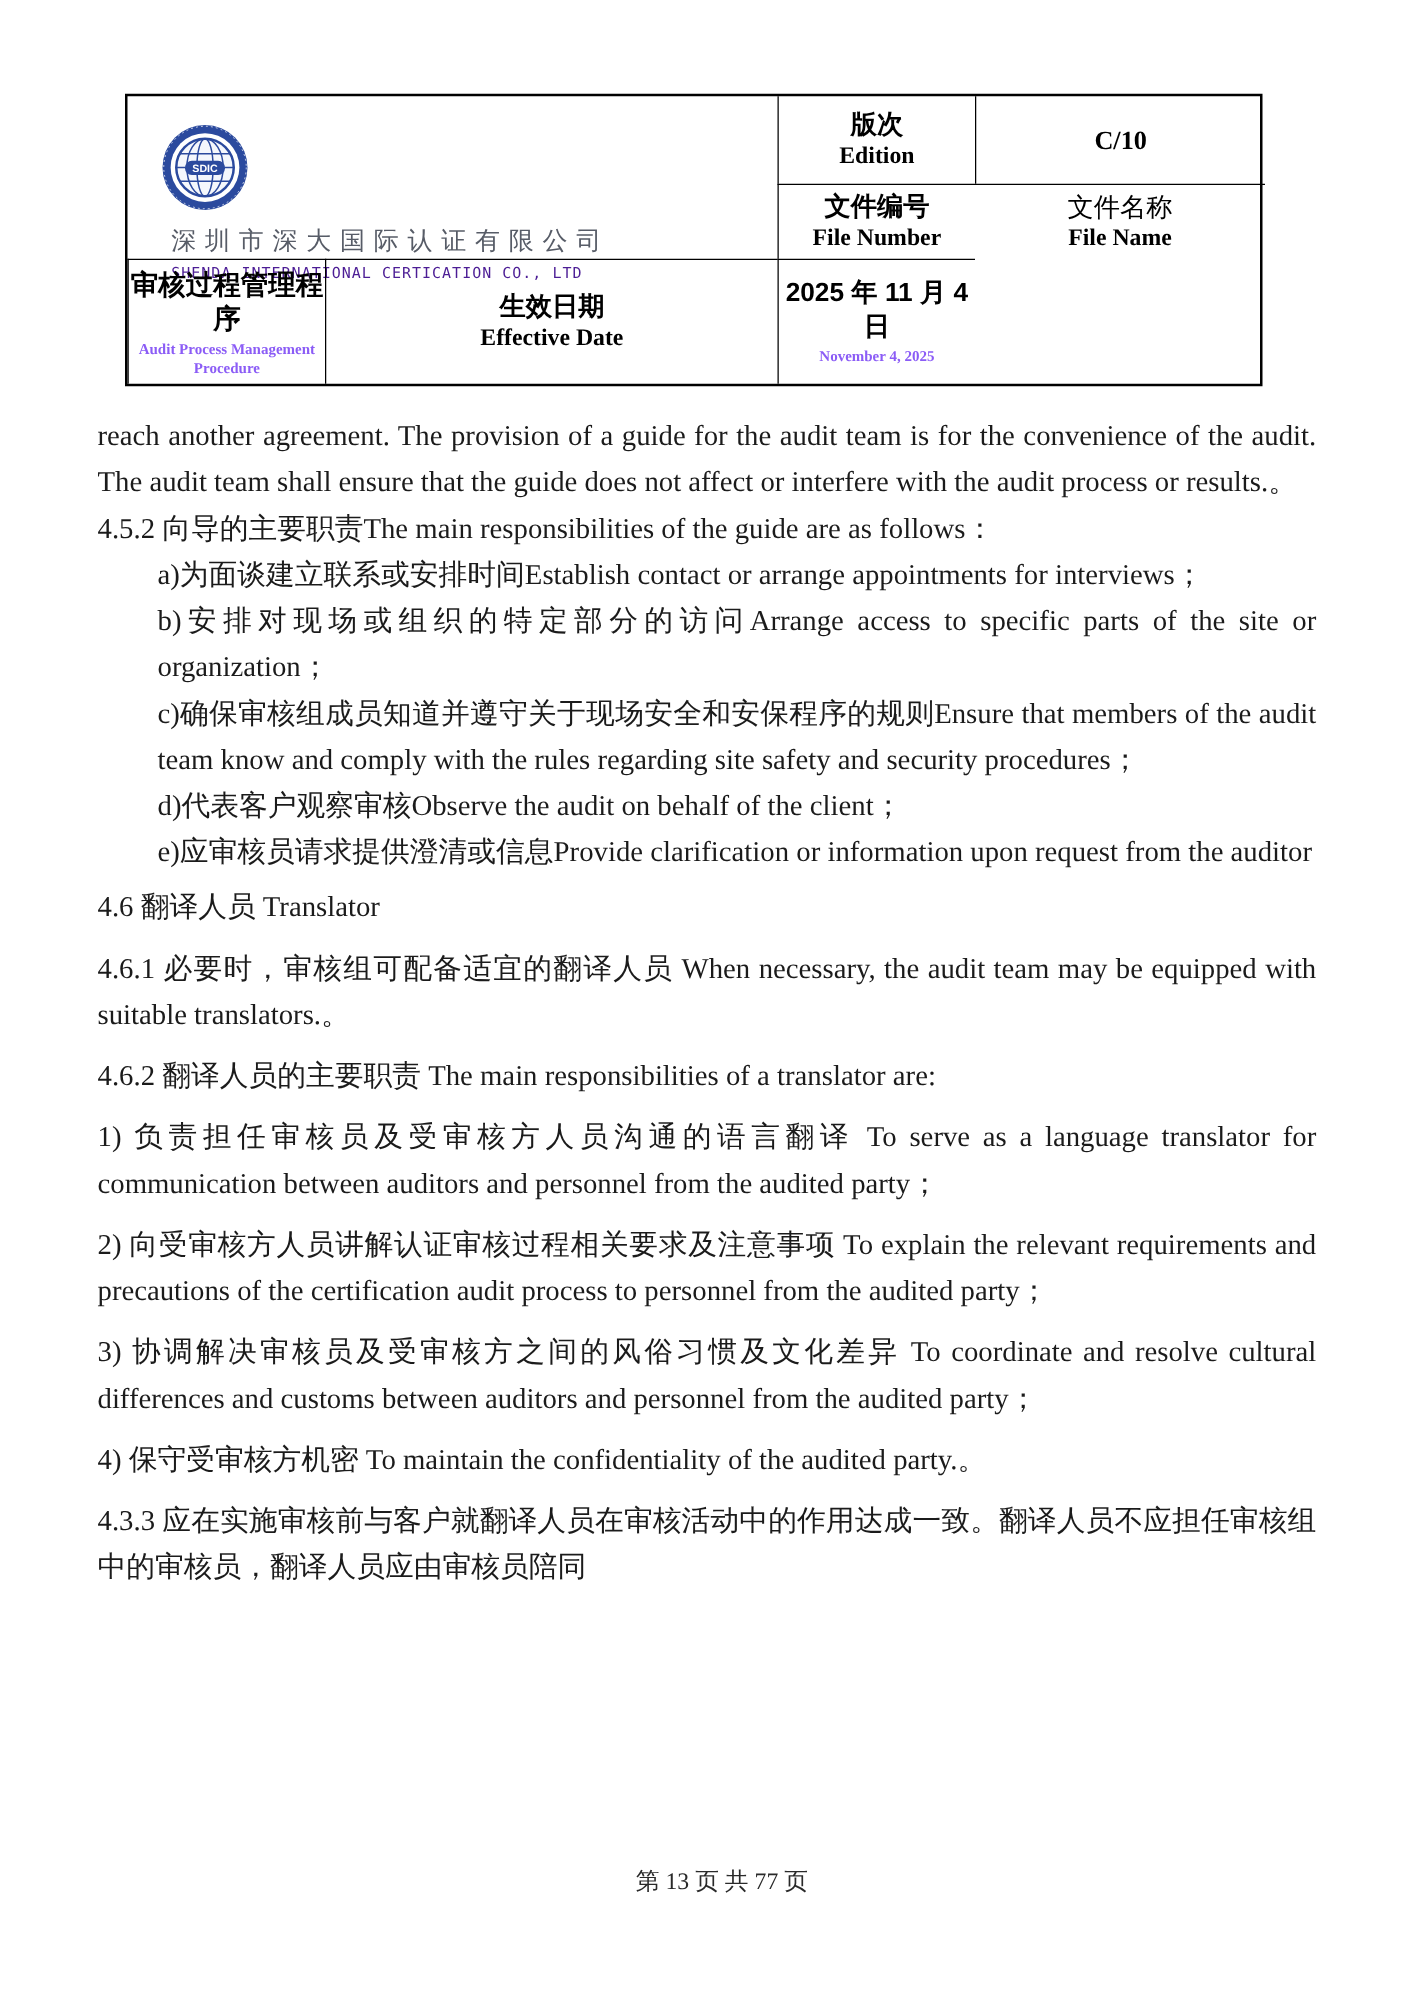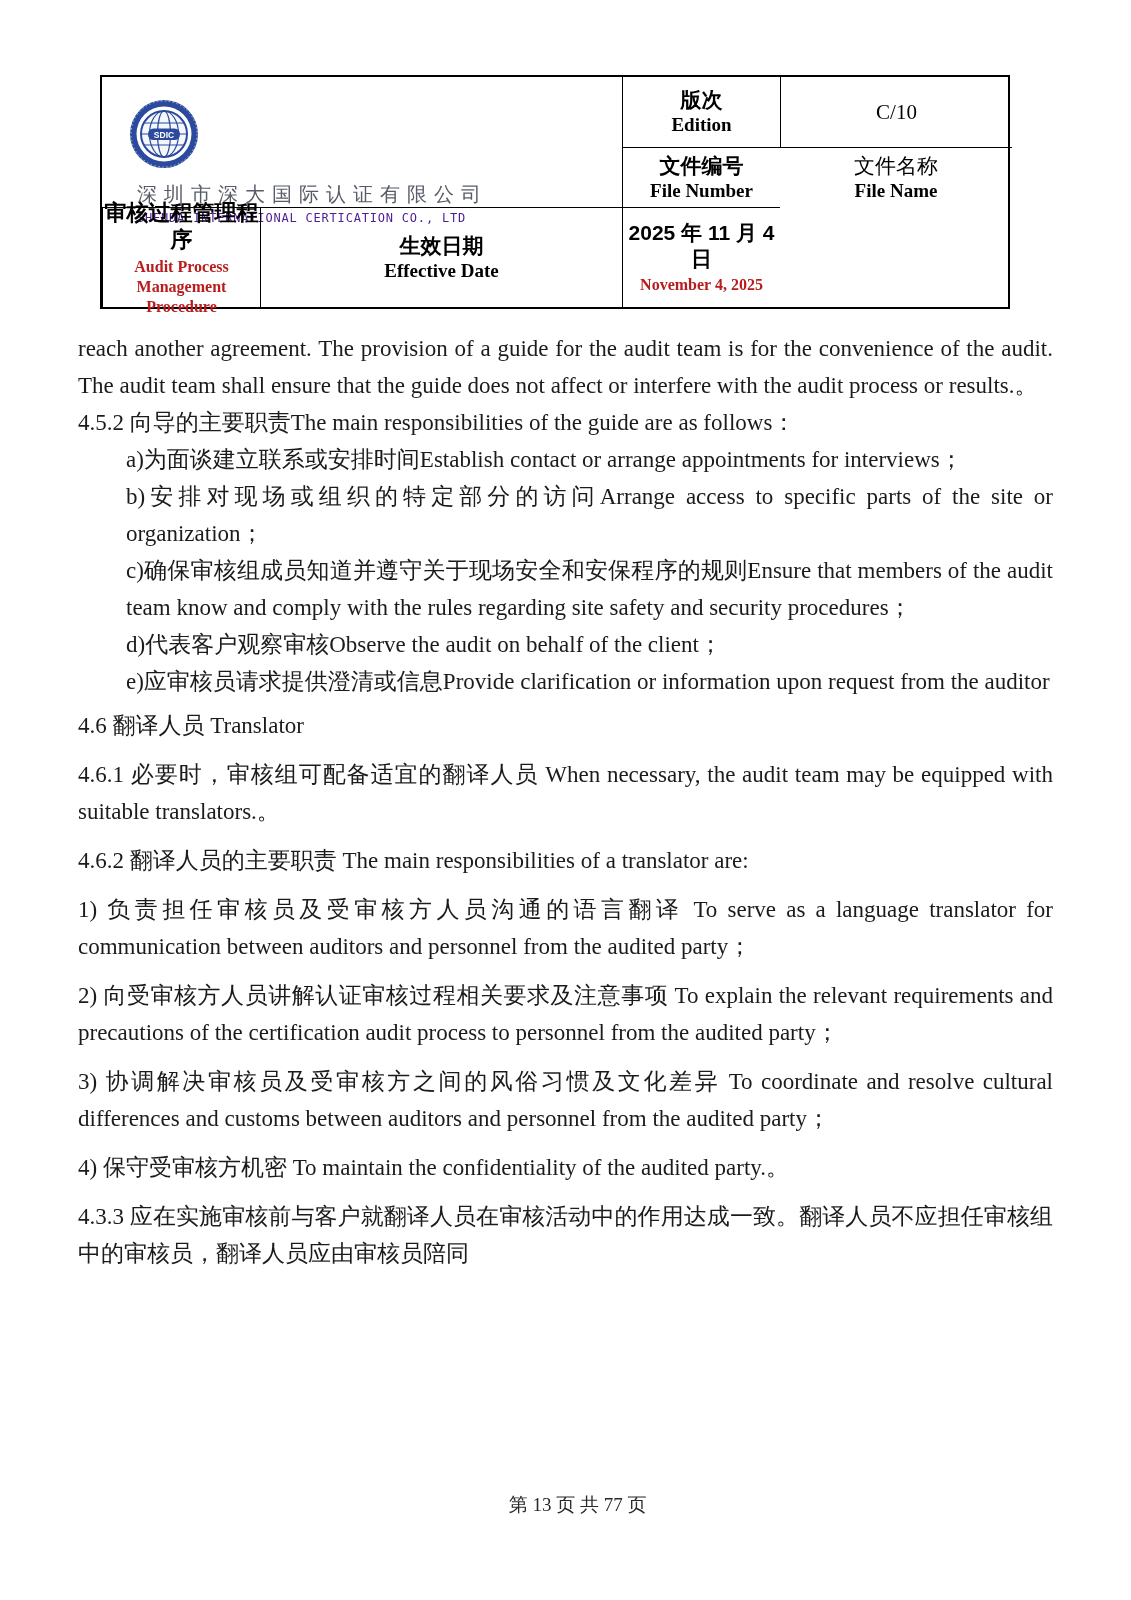--- a/index.html
+++ b/index.html
@@ -44,40 +44,40 @@
     align-items: flex-start;
     justify-content: flex-start;
     padding: 21px 10px 10px 26px;
   }
   .emblem { flex: 0 0 auto; width: 72px; height: 72px; }
   .company-text { margin-left: 9px; padding-top: 12px; text-align: left; }
   .company-cn {
     font-size: 20px;
     letter-spacing: 7px;
     color: #575c67;
-    font-family: Liberation Sans, sans-serif;
+    font-family: Liberation Mono, monospace;
     white-space: nowrap;
     text-align: center;
   }
   .company-en {
     margin-top: 4px;
     font-size: 12px;
     letter-spacing: 0.8px;
     color: #4c1d95;
     font-family: "DejaVu Sans Mono", monospace;
     white-space: nowrap;
   }
 
   .lbl-cn { font-family: "Liberation Sans", sans-serif; font-weight: 700; font-size: 21px; color: #000; }
   .lbl-en { font-family: "Liberation Serif", serif; font-weight: 700; font-size: 19px; color: #000; }
-  .val { font-family: "Liberation Serif", serif; font-weight: 400; font-size: 21px; color: #000; }
+  .val { font-family: "Liberation Serif", serif; font-weight: 700; font-size: 21px; color: #000; }
   .val-cn { font-family: "Liberation Sans", sans-serif; font-weight: 700; font-size: 21px; color: #000; }
   .name-cn { font-family: "Liberation Serif", serif; font-size: 21px; color: #000; }
   .title-cn { font-family: "Liberation Sans", sans-serif; font-weight: 700; font-size: 22px; color: #000; }
-  .title-en { font-family: "Liberation Serif", serif; font-weight: 700; font-size: 16px; color: #b91c1c; margin-top: 3px; }
+  .title-en { font-family: "Liberation Serif", serif; font-weight: 700; font-size: 12px; color: #8b5cf6; margin-top: 3px; }
 
   
   .body-text {
     position: absolute;
     left: 78px; top: 330px;
     width: 975px;
     font-size: 23px;
     line-height: 37px;
     text-align: justify;
   }

